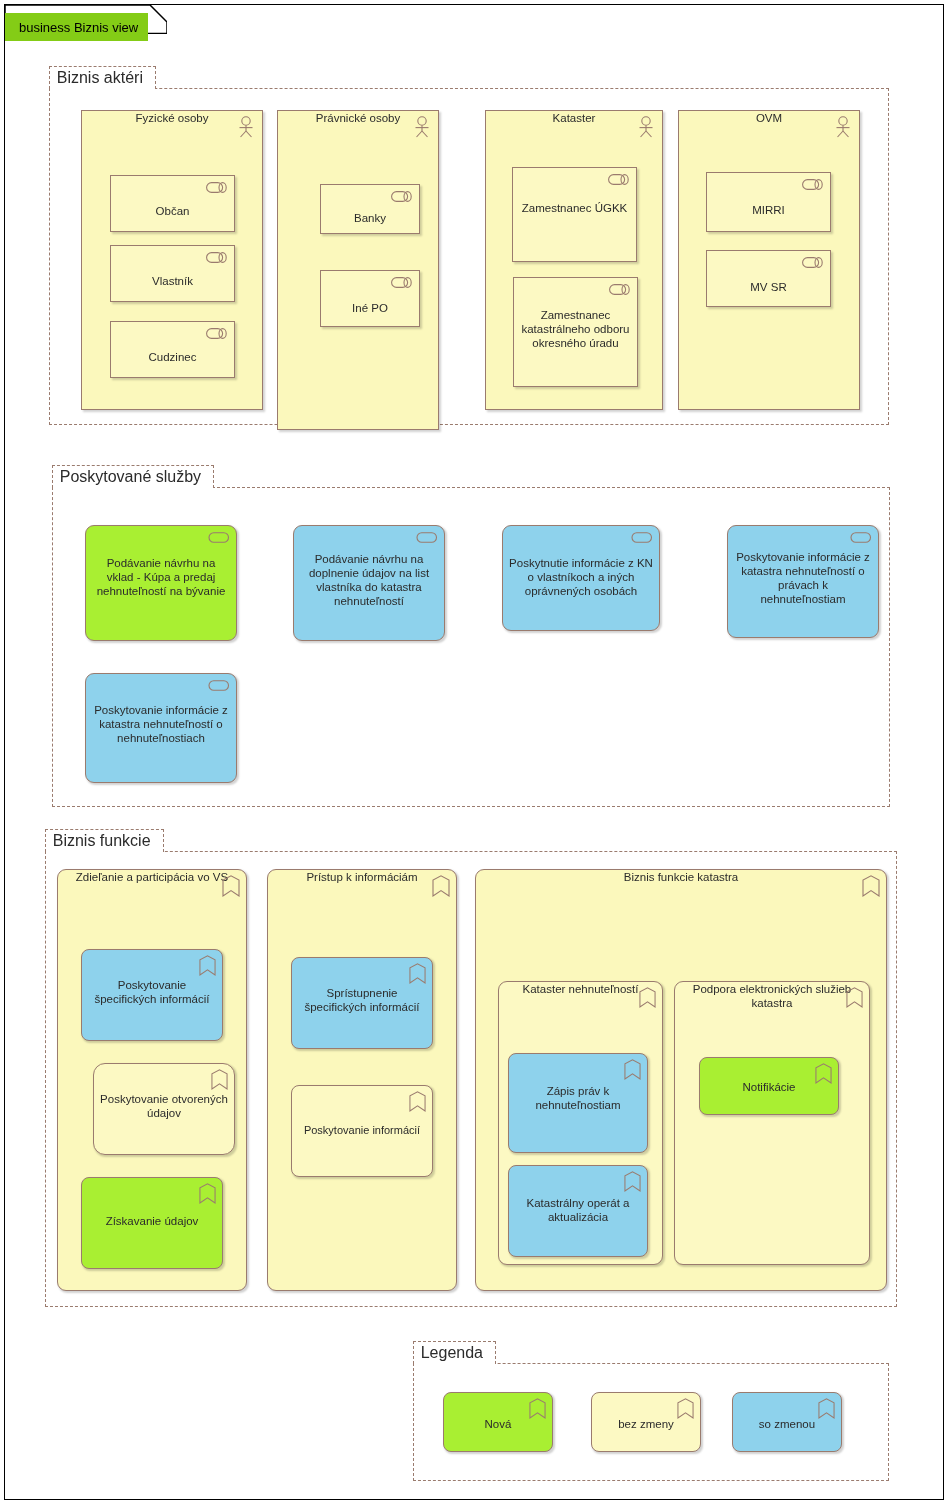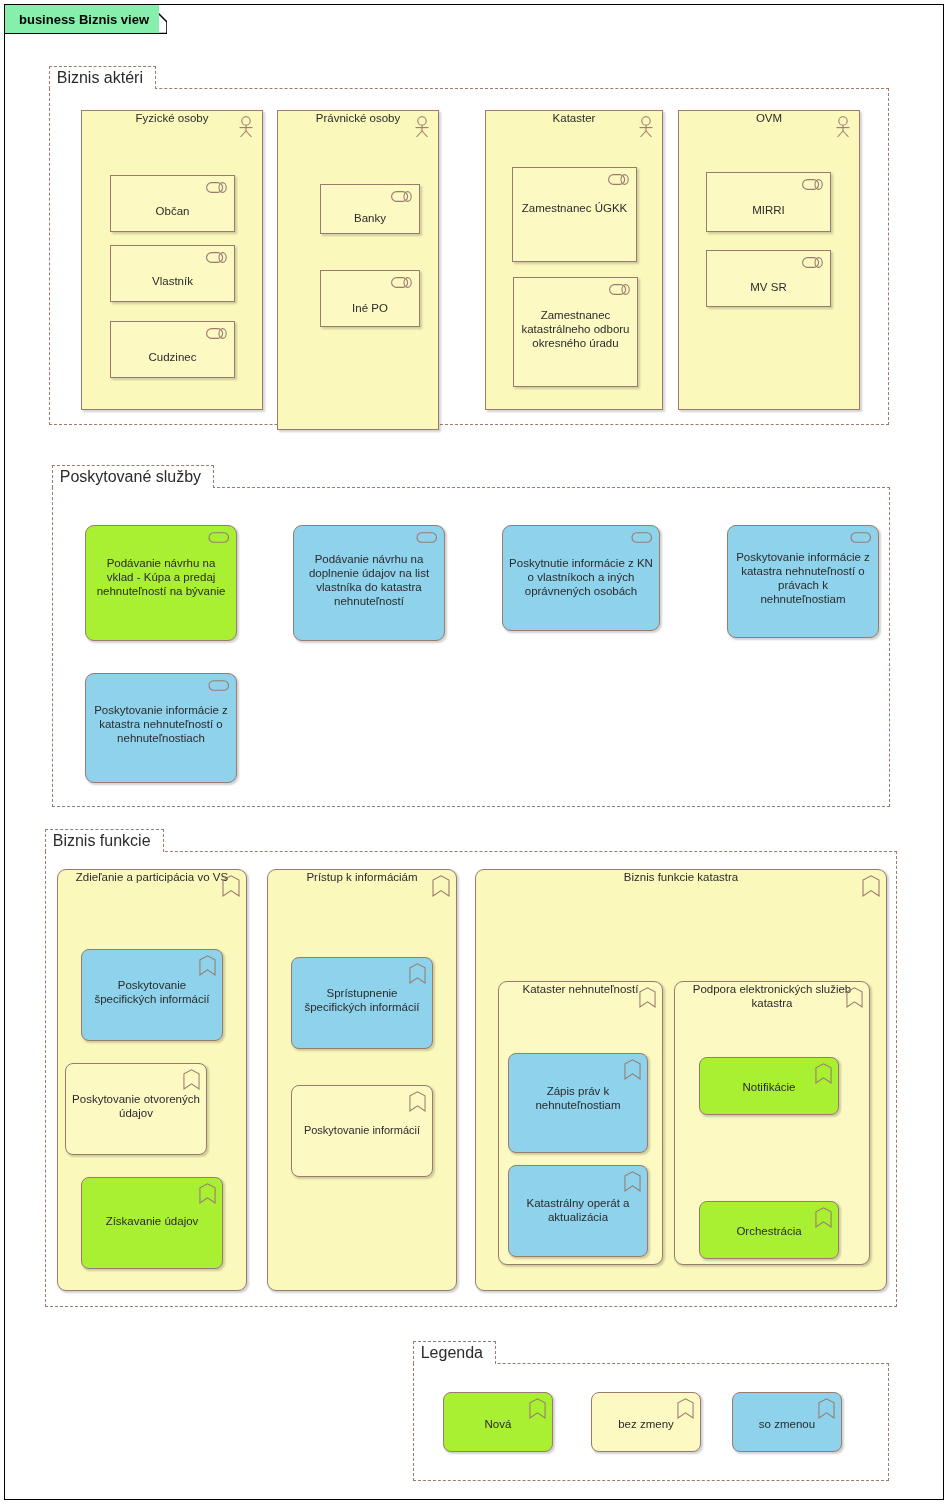--- a/index.html
+++ b/index.html
@@ -13,26 +13,26 @@
   
   #diagram-frame {
     position: absolute;
     left: 4px; top: 4px;
     width: 940px; height: 1496px;
     border: 1.5px solid #000000;
     background: #ffffff;
   }
   #frame-tab {
     position: absolute;
-    left: 0px; top: 0px;
+    left: 0px; top: 8px;
     height: 28px;
     padding: 0 10px 0 14px;
     display: flex; align-items: center;
-    background: #86efac;
-    font-size: 13px; font-weight: bold; color: #000;
+    background: #84cc16;
+    font-size: 13px; font-weight: normal; color: #000;
     white-space: nowrap;
     z-index: 5;
   }
   #frame-tab-shape {
     position: absolute;
     left: 0; top: 0;
     width: 162px; height: 29px;
     z-index: 4;
   }
 
@@ -308,21 +308,21 @@
     <span class="label lab-hdr">Zdieľanie a participácia vo VS</span>
   </div>
   <div class="node rd-sm fill-blue" style="left:76px; top:944px; width:142px; height:92px;">
     <span class="icon">
       <svg width="17" height="21" viewBox="0 0 18 22">
         <path d="M1,21 L1,5 L9,0.8 L17,5 L17,21 L9,15.6 Z" fill="none" stroke="#9a7b6e" stroke-width="1.1"></path>
       </svg>
     </span>
     <span class="label" style="padding-top:28px;">Poskytovanie špecifických informácií</span>
   </div>
-  <div class="node rd-sm fill-yellow2" style="left:60px; top:1058px; width:142px; height:92px;">
+  <div class="node rd-sm fill-yellow2" style="left:88px; top:1058px; width:142px; height:92px;border-radius:12px;">
     <span class="icon">
       <svg width="17" height="21" viewBox="0 0 18 22">
         <path d="M1,21 L1,5 L9,0.8 L17,5 L17,21 L9,15.6 Z" fill="none" stroke="#9a7b6e" stroke-width="1.1"></path>
       </svg>
     </span>
     <span class="label" style="padding-top:28px;">Poskytovanie otvorených údajov</span>
   </div>
   <div class="node rd-sm fill-green" style="left:76px; top:1172px; width:142px; height:92px;">
     <span class="icon">
       <svg width="17" height="21" viewBox="0 0 18 22">
@@ -399,28 +399,20 @@
     </span>
     <span class="label lab-hdr">Podpora elektronických služieb katastra</span>
   </div>
   <div class="node rd-sm fill-green" style="left:694px; top:1052px; width:140px; height:58px;">
     <span class="icon">
       <svg width="17" height="21" viewBox="0 0 18 22">
         <path d="M1,21 L1,5 L9,0.8 L17,5 L17,21 L9,15.6 Z" fill="none" stroke="#9a7b6e" stroke-width="1.1"></path>
       </svg>
     </span>
     <span class="label" style="padding-top:22px;">Notifikácie</span>
-  </div>
-  <div class="node rd-sm fill-green" style="left:694px; top:1196px; width:140px; height:58px;">
-    <span class="icon">
-      <svg width="17" height="21" viewBox="0 0 18 22">
-        <path d="M1,21 L1,5 L9,0.8 L17,5 L17,21 L9,15.6 Z" fill="none" stroke="#9a7b6e" stroke-width="1.1"></path>
-      </svg>
-    </span>
-    <span class="label" style="padding-top:22px;">Orchestrácia</span>
   </div>
 
   <div class="group" style="left:408px; top:1358px; width:476px; height:118px;">
     <div class="group-header">
       <span>Legenda</span>
     </div>
   </div>
 
   <div class="node rd-sm fill-green" style="left:438px; top:1387px; width:110px; height:60px;">
     <span class="icon">

